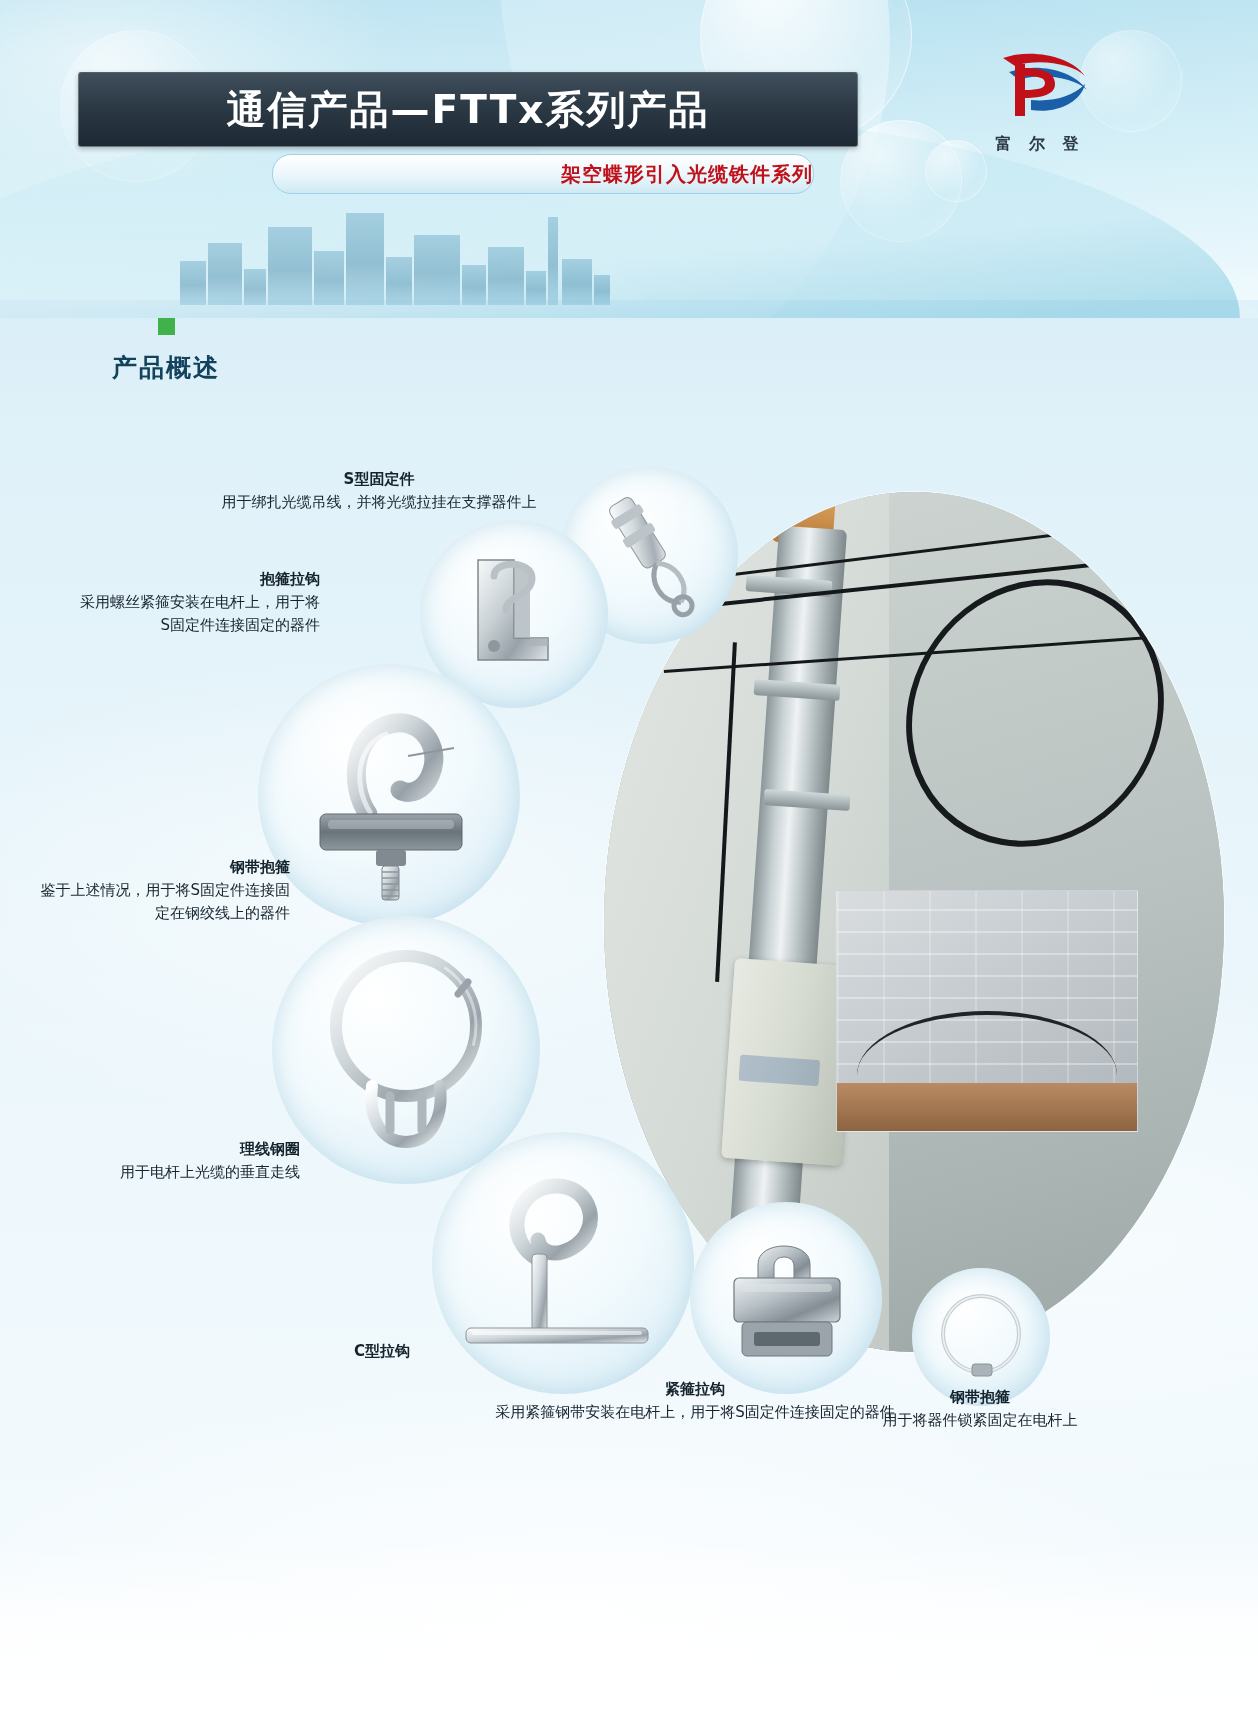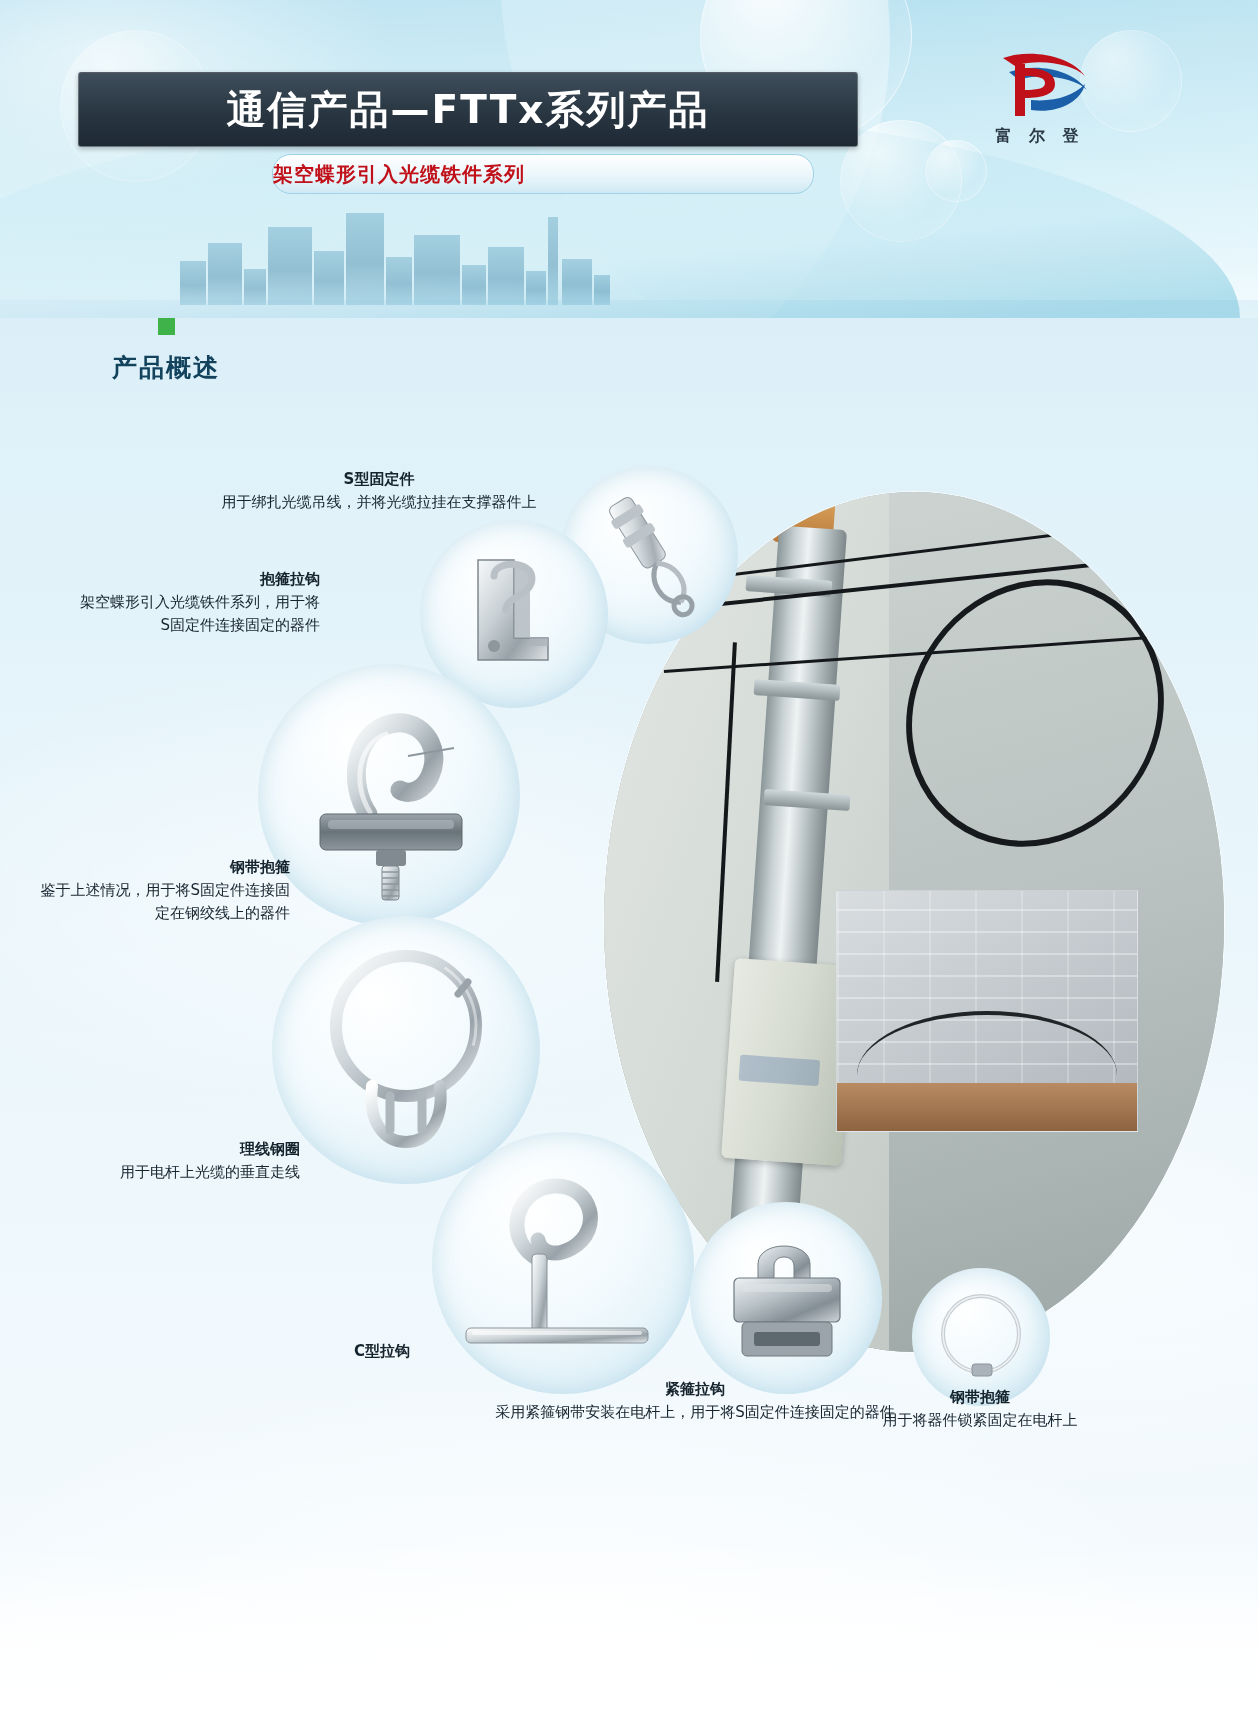--- a/index.html
+++ b/index.html
@@ -143,21 +143,21 @@
 
   .subtitle-plate {
     position: absolute;
     left: 272px; top: 154px;
     width: 540px; height: 38px;
     border-radius: 19px;
     background: linear-gradient(180deg, #ffffff 0%, #eaf6fb 55%, #cfe9f4 100%);
     border: 1px solid #9fd2e6;
     display: flex;
     align-items: center;
-    justify-content: flex-start;
+    justify-content: flex-end;
   }
   .subtitle-plate .sub-text {
     color: #c0111a;
     font-size: 20px;
     font-weight: bold;
     letter-spacing: 1px;
     white-space: nowrap;
   }
 
   
@@ -166,21 +166,21 @@
     left: 960px; top: 50px;
     width: 160px; height: 110px;
     text-align: center;
   }
   .logo-mark {
     position: relative;
     width: 110px; height: 72px;
     margin: 0 auto;
   }
   .logo-name {
-    margin-top: 4px;
+    margin-top: 12px;
     font-size: 16px;
     color: #2b3a45;
     letter-spacing: 6px;
     font-weight: bold;
   }
 
   
   .sec-head {
     position: absolute;
     left: 112px; top: 318px;
@@ -468,21 +468,21 @@
           <path d="M91 100 C 108 112, 108 136, 91 146" fill="none" stroke="#b6bec3" stroke-width="5"></path>
           <circle cx="91" cy="150" r="9" fill="none" stroke="#96a0a6" stroke-width="5"></circle>
         </g>
       </svg>
     </div>
   </div>
 
   <div class="prod">
     <div class="caption right" style="left:80px; top:568px; width:240px;">
       <span class="cap-title">抱箍拉钩</span>
-      <span>架空蝶形引入光缆铁件系列，用于将S固定件连接固定的器件</span>
+      <span>采用螺丝紧箍安装在电杆上，用于将S固定件连接固定的器件</span>
     </div>
     <div class="circle" style="left:420px; top:520px; width:188px; height:188px;">
       <svg width="188" height="188" viewBox="0 0 188 188" xmlns="http://www.w3.org/2000/svg">
         <defs>
           <linearGradient id="gmetal2" x1="0" y1="0" x2="1" y2="1">
             <stop offset="0%" stop-color="#f7f9fa"></stop>
               <stop offset="40%" stop-color="#c9d1d5"></stop>
             <stop offset="70%" stop-color="#98a2a8"></stop>
               <stop offset="100%" stop-color="#dfe4e7"></stop>
           </linearGradient>

